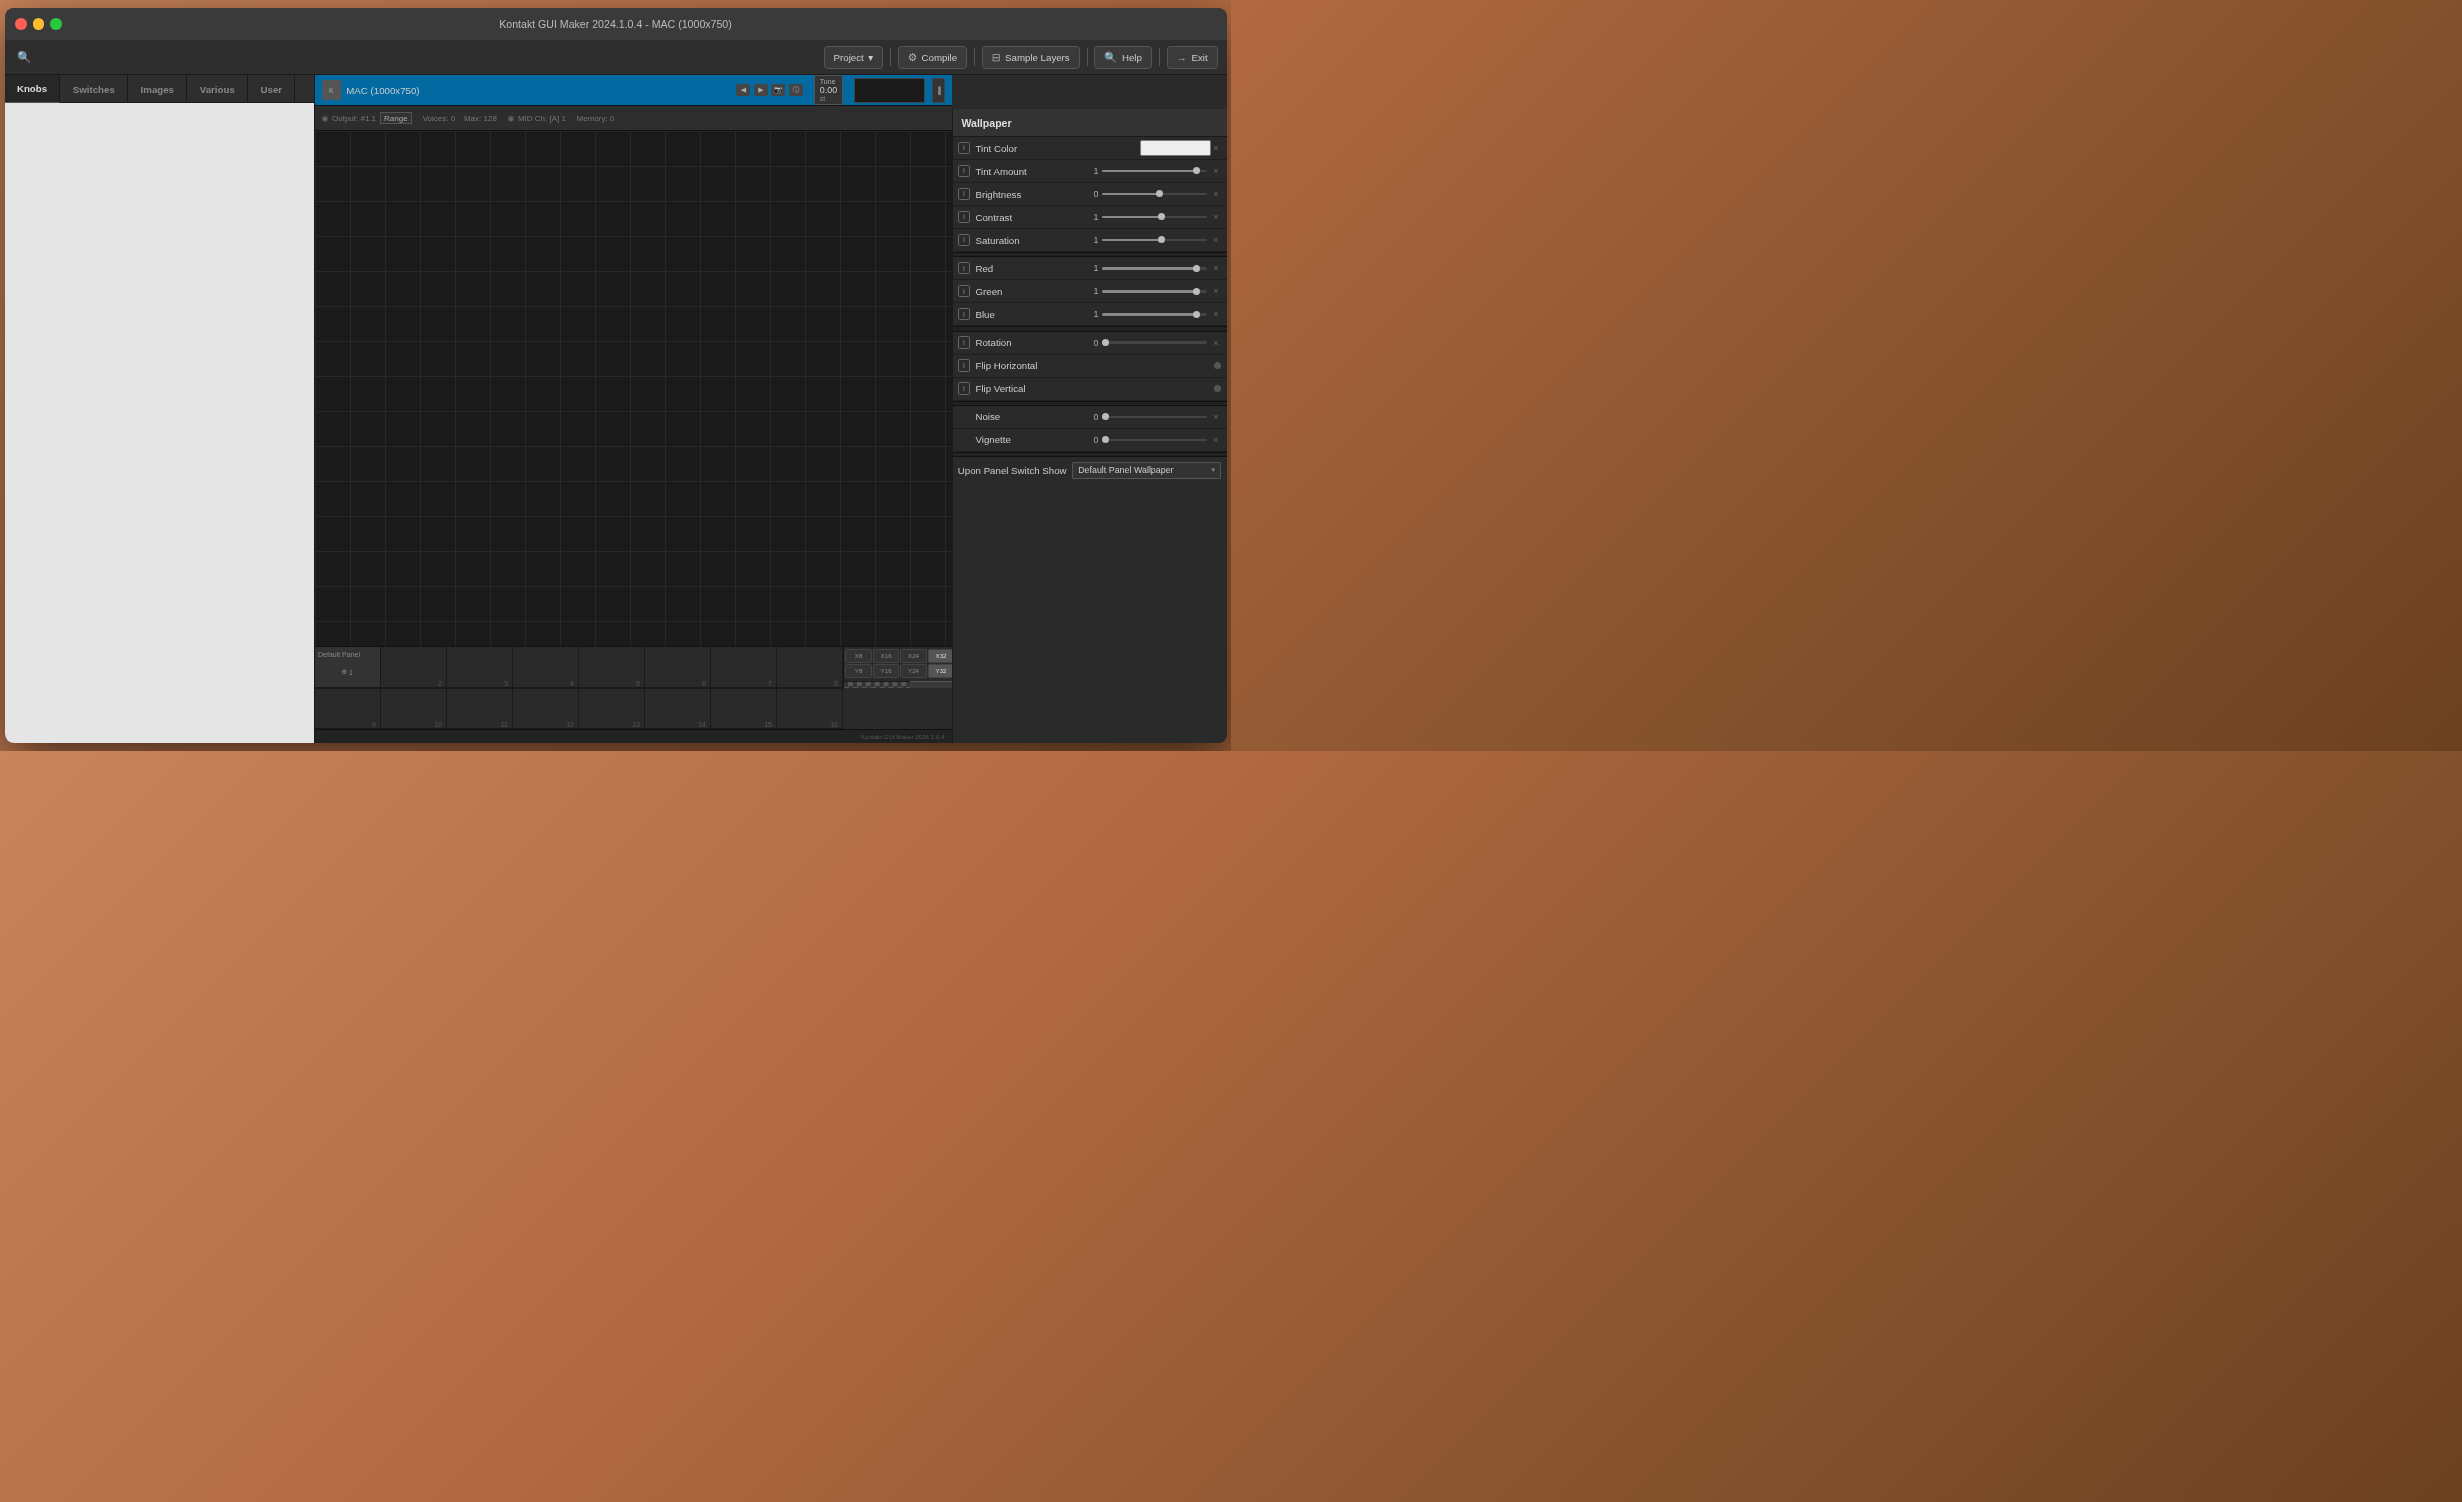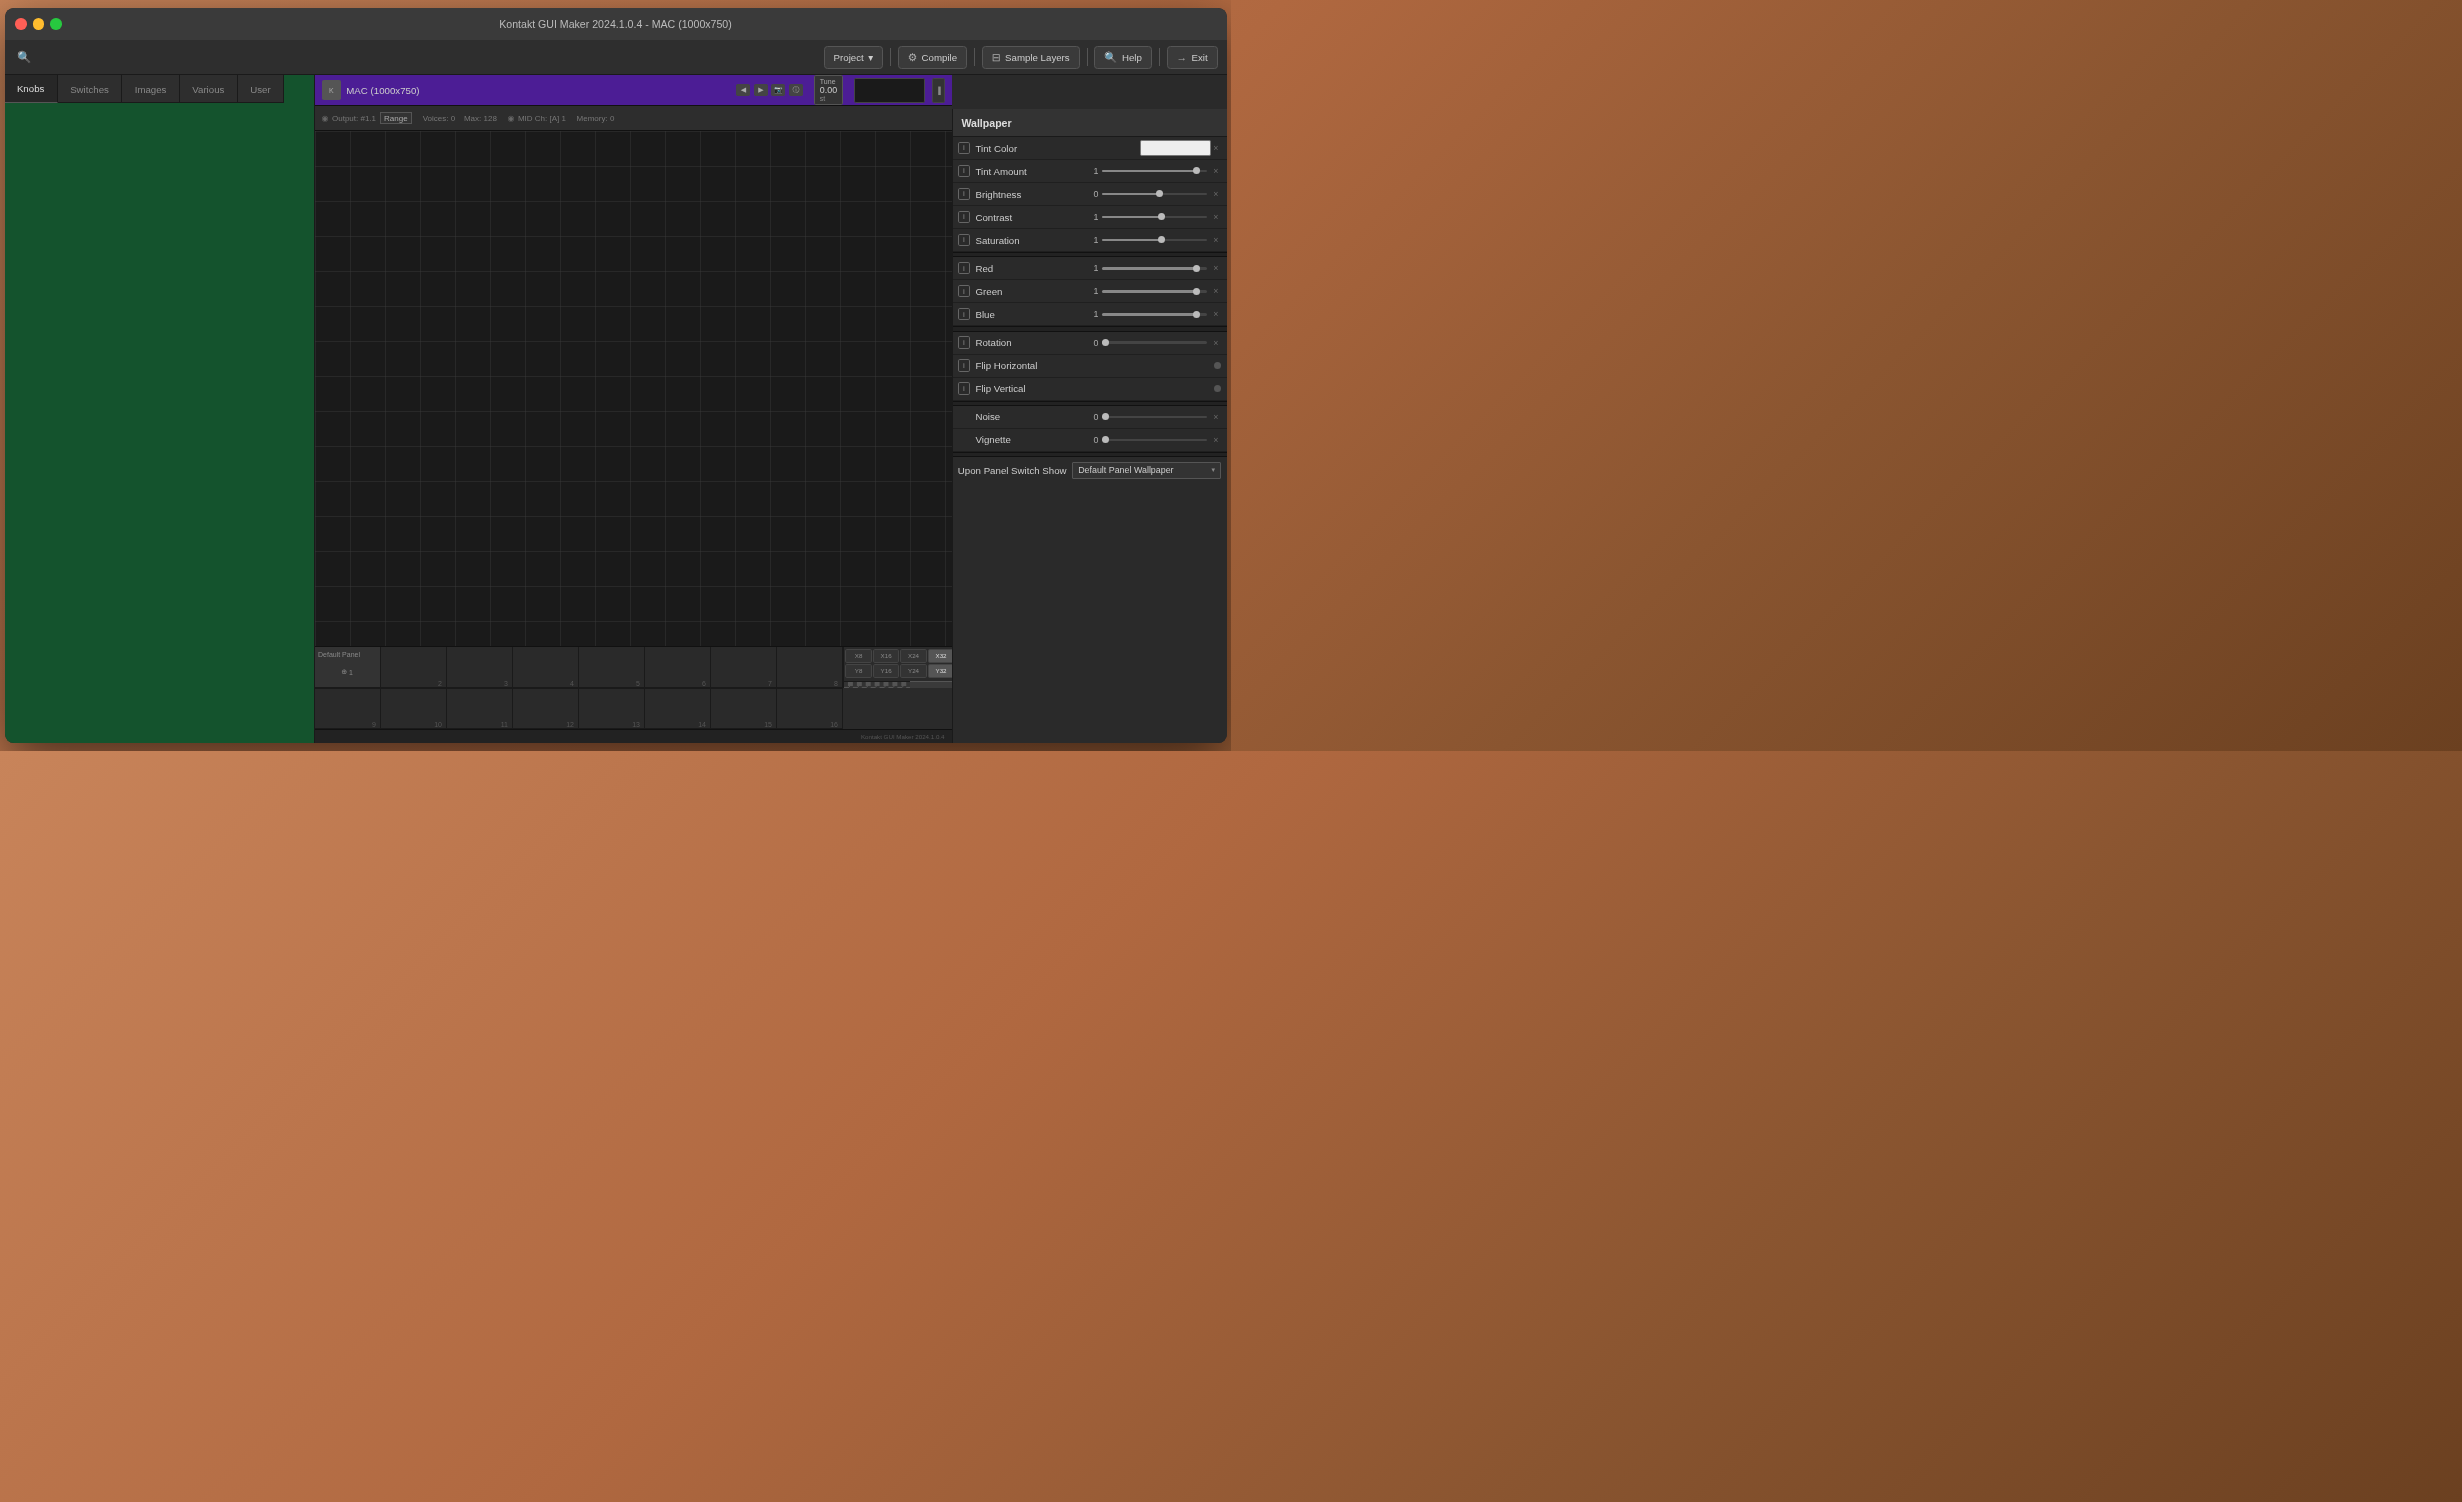--- a/index.html
+++ b/index.html
@@ -93,25 +93,26 @@
     .toolbar-divider { width: 0.9px; height: 17.7px; background: #555; margin: 0 3.5px; }
     
     .main {
       display: flex;
       flex: 1;
       overflow: hidden;
     }
     
     .left-panel {
       width: 310px;
-      background: #14532d;
-      display: flex;
-      flex-direction: row;
+      background: #e5e5e5;
+      display: flex;
+      flex-direction: column;
       border-right: 0.9px solid #1a1a1a;
       flex-shrink: 0;
+      font-weight: bold;
     }
     .tabs {
       display: flex;
       height: 28px;
       background: #2e2e2e;
       border-bottom: 0.9px solid #1a1a1a;
     }
     .tab {
       padding: 0 12.4px;
       height: 28px;
@@ -132,21 +133,21 @@
     .center {
       flex: 1;
       display: flex;
       flex-direction: column;
       background: #1e1e1e;
       overflow: hidden;
     }
     
     .kontakt-header {
       height: 31px;
-      background: #4c1d95;
+      background: #0369a1;
       display: flex;
       align-items: center;
       padding: 0 7px;
       gap: 5.3px;
       border-bottom: 0.9px solid #111;
       flex-shrink: 0;
     }
     .kontakt-logo-box {
       width: 19.5px;
       height: 19.5px;

